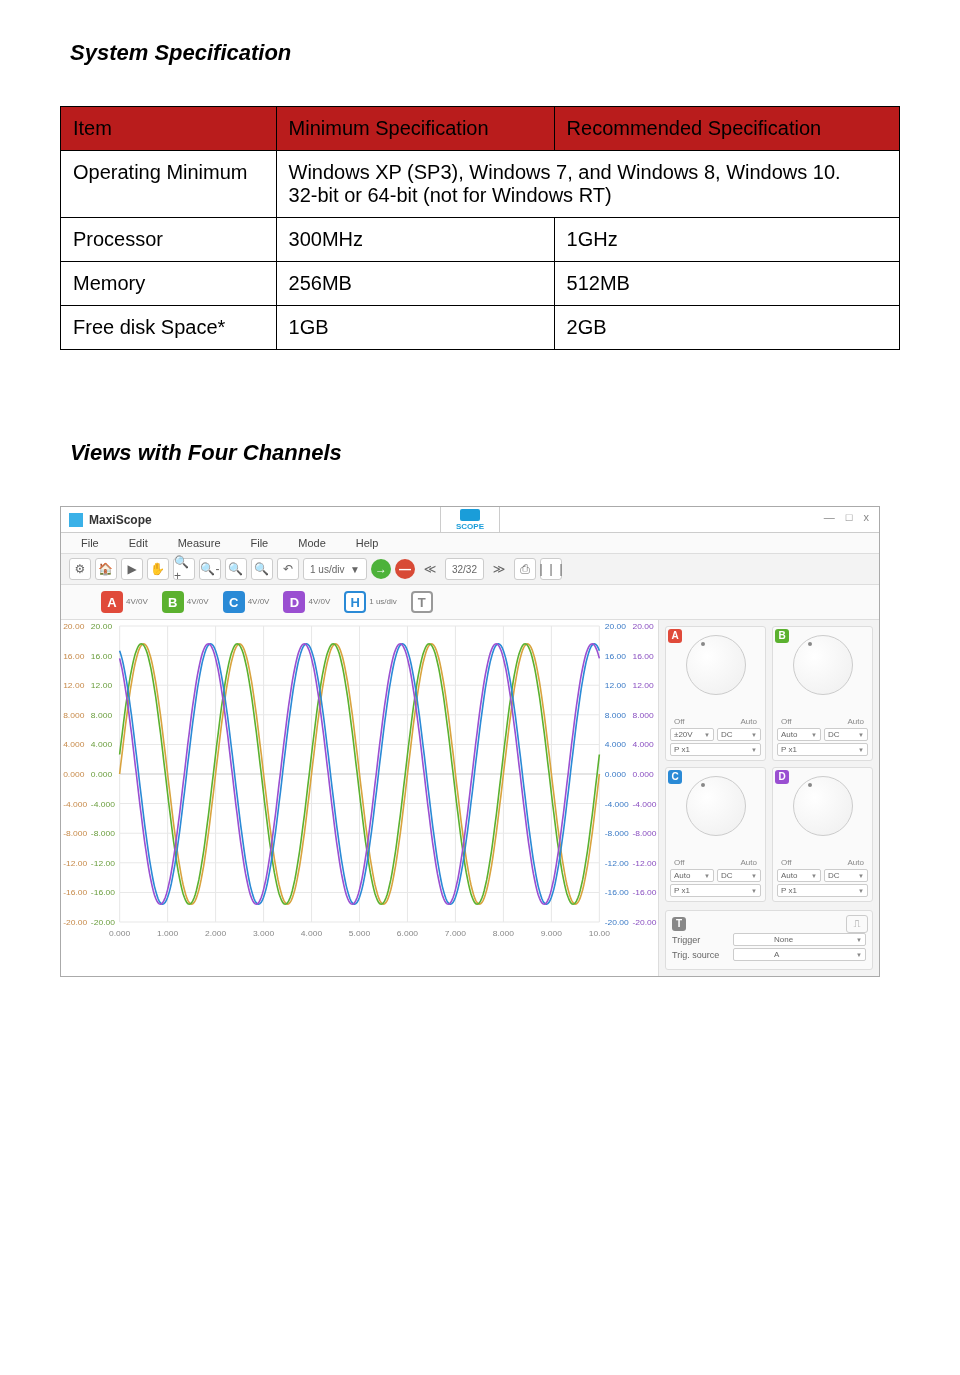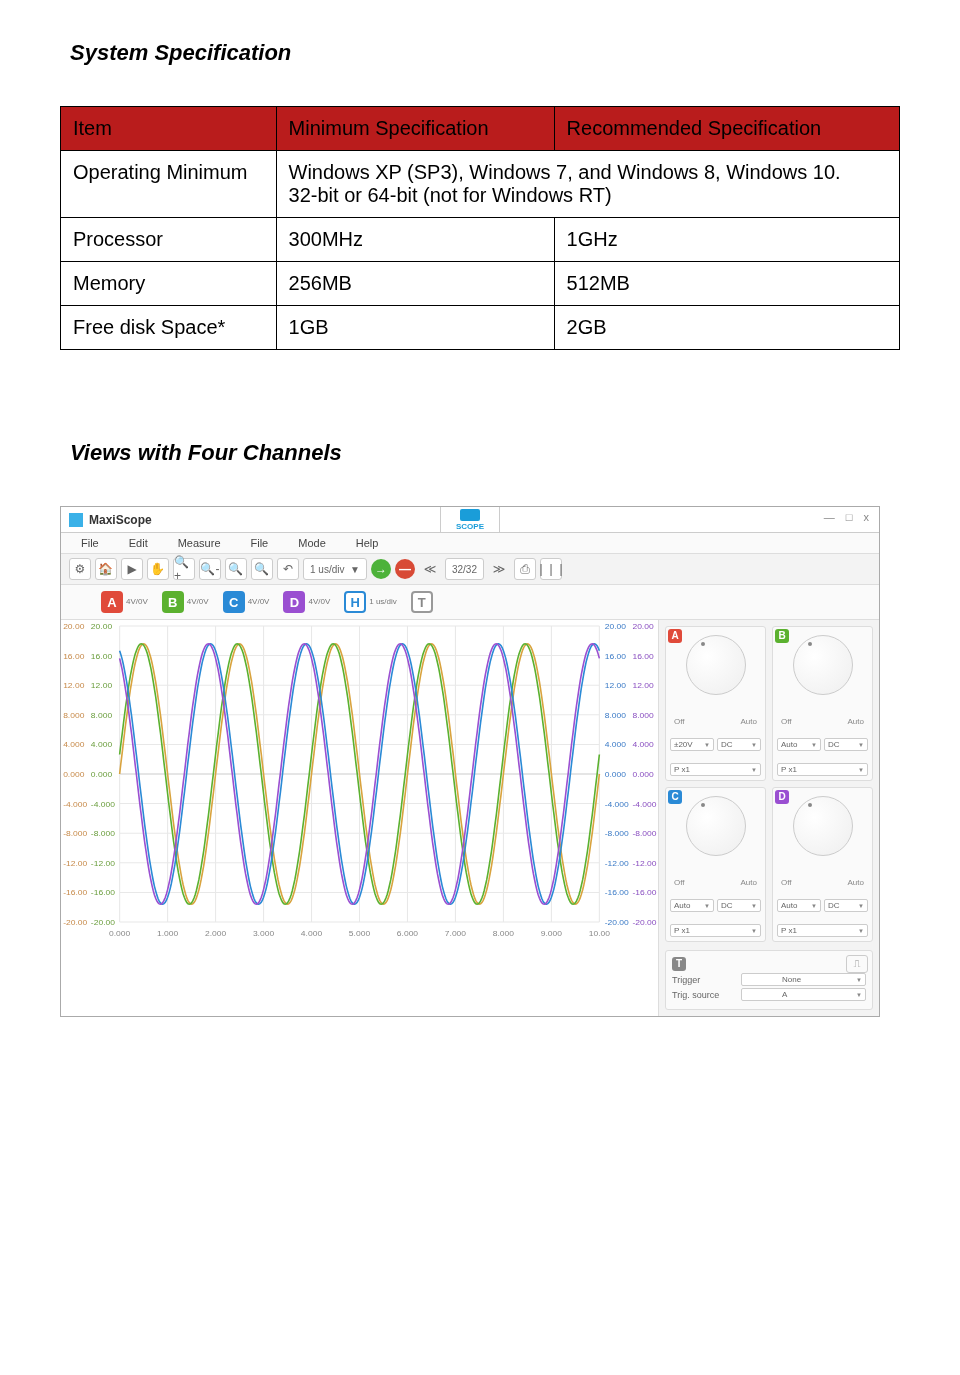--- a/index.html
+++ b/index.html
@@ -106,26 +106,26 @@
   .plot-area{flex:1;position:relative;background:#fff;border-right:1px solid #ddd;}
   .plot-svg{width:100%;height:320px;display:block;}
 
   .side{width:220px;background:#f3f3f3;padding:6px;}
   .knobgrid{display:grid;grid-template-columns:1fr 1fr;gap:6px;}
   .knobbox{background:#fafafa;border:1px solid #ddd;border-radius:3px;position:relative;padding:4px;}
   .knobbox .lbl{position:absolute;top:2px;left:2px;width:14px;height:14px;border-radius:3px;color:#fff;font-size:10px;font-weight:bold;text-align:center;line-height:14px;}
   .dial{width:60px;height:60px;border-radius:50%;border:1px solid #ccc;background:radial-gradient(circle at 35% 35%,#fff,#eee);margin:4px auto 2px;position:relative;}
   .dial::after{content:"";position:absolute;width:4px;height:4px;border-radius:50%;background:#888;top:6px;left:14px;}
   .oa{display:flex;justify-content:space-between;font-size:8px;color:#888;padding:0 4px;margin-top:22px;}
-  .sel-row{display:flex;gap:3px;margin-top:12px;text-align:center;}
+  .sel-row{display:flex;gap:3px;margin-top:2px;text-align:center;}
   .sel{flex:1;border:1px solid #ccc;background:#fff;font-size:8px;padding:1px 3px;border-radius:2px;display:flex;justify-content:space-between;align-items:center;color:#666;}
   .sel::after{content:"▼";font-size:6px;color:#888;}
   .trig{margin-top:8px;background:#fafafa;border:1px solid #ddd;border-radius:3px;padding:6px;position:relative;}
   .trig .lbl{width:14px;height:14px;border-radius:3px;background:#888;color:#fff;font-size:10px;font-weight:bold;text-align:center;line-height:14px;display:inline-block;margin-right:4px;}
-  .trig-row{display:flex;align-items:center;gap:14px;margin:2px 0;}
+  .trig-row{display:flex;align-items:center;gap:6px;margin:2px 0;}
   .trig-row .t{font-size:9px;color:#666;width:55px;}
   .trig-row .sel{flex:1;padding-left:40px;}
   .trig .mini{position:absolute;right:4px;top:4px;width:22px;height:18px;border:1px solid #ccc;border-radius:3px;display:flex;align-items:center;justify-content:center;font-size:10px;color:#888;}
 </style>
 </head>
 <body>
 
 <h2 class="section">System Specification</h2>
 
 <table class="reqs">

